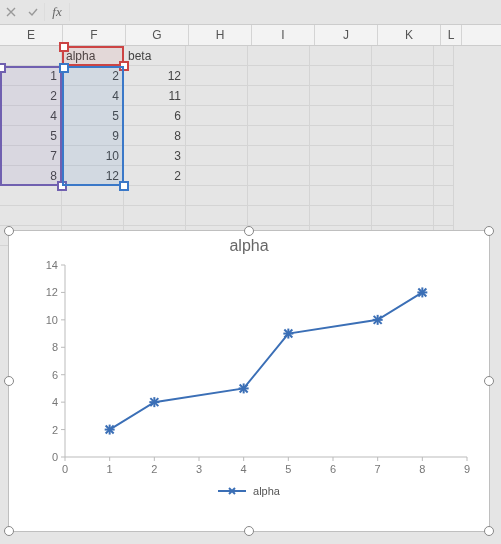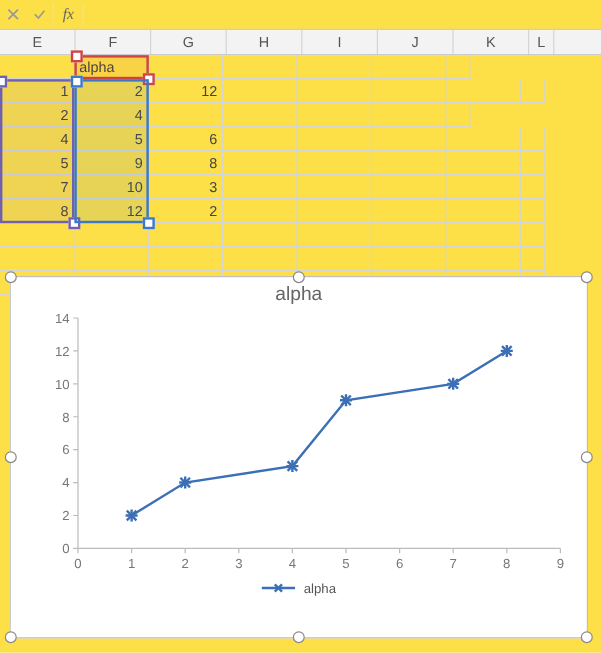--- a/index.html
+++ b/index.html
@@ -1,16 +1,16 @@
 <!DOCTYPE html>
 <html><head>
 <meta charset="utf-8">
 <style>
   html,body{margin:0;padding:0;font-family:"Segoe UI",Arial,sans-serif;font-size:12px;color:#444;background:#fff;}
-  .wrap{width:501px;height:544px;position:relative;overflow:hidden;background:#fde047;}
+  .wrap{width:501px;height:544px;position:relative;overflow:hidden;background:#e5e5e5;}
   
   .fbar{display:flex;align-items:center;height:24px;border-bottom:1px solid #ccc;}
   .fbar .btn{width:22px;height:24px;display:flex;align-items:center;justify-content:center;color:#888;}
   .fbar .fx{font-style:italic;font-family:"Times New Roman",serif;font-size:13px;color:#666;width:24px;text-align:center;}
   .fbar .sep{width:1px;height:18px;background:#ddd;}
   .fbar input{flex:1;border:none;outline:none;padding:0 6px;font-size:12px;color:#333;height:22px;}
   
   .grid{position:relative;}
   .colhdrs{display:flex;height:20px;background:#f3f3f3;border-bottom:1px solid #ccc;}
   .colhdr{border-right:1px solid #d4d4d4;text-align:center;line-height:20px;color:#555;font-size:12px;}
@@ -73,40 +73,42 @@
     <div class="colhdr cI">I</div>
     <div class="colhdr cJ">J</div>
     <div class="colhdr cK">K</div>
     <div class="colhdr cL">L</div>
   </div>
   <div class="rows" style="position:relative;">
 
     <div class="row">
       <div class="cell cE"></div>
       <div class="cell cF txt">alpha</div>
+      <div class="cell cG txt">beta</div>
       <div class="cell cH"></div>
       <div class="cell cI"></div>
       <div class="cell cJ"></div>
       <div class="cell cK"></div>
       <div class="cell cL"></div>
     </div>
 
     <div class="row">
       <div class="cell cE num">1</div>
       <div class="cell cF num">2</div>
       <div class="cell cG num">12</div>
       <div class="cell cH"></div>
           <div class="cell cI"></div>
           <div class="cell cJ"></div>
           <div class="cell cK"></div>
           <div class="cell cL"></div>
     </div>
     <div class="row">
       <div class="cell cE num">2</div>
       <div class="cell cF num">4</div>
+      <div class="cell cG num">11</div>
       <div class="cell cH"></div>
           <div class="cell cI"></div>
           <div class="cell cJ"></div>
           <div class="cell cK"></div>
           <div class="cell cL"></div>
     </div>
     <div class="row">
       <div class="cell cE num">4</div>
       <div class="cell cF num">5</div>
       <div class="cell cG num">6</div>

